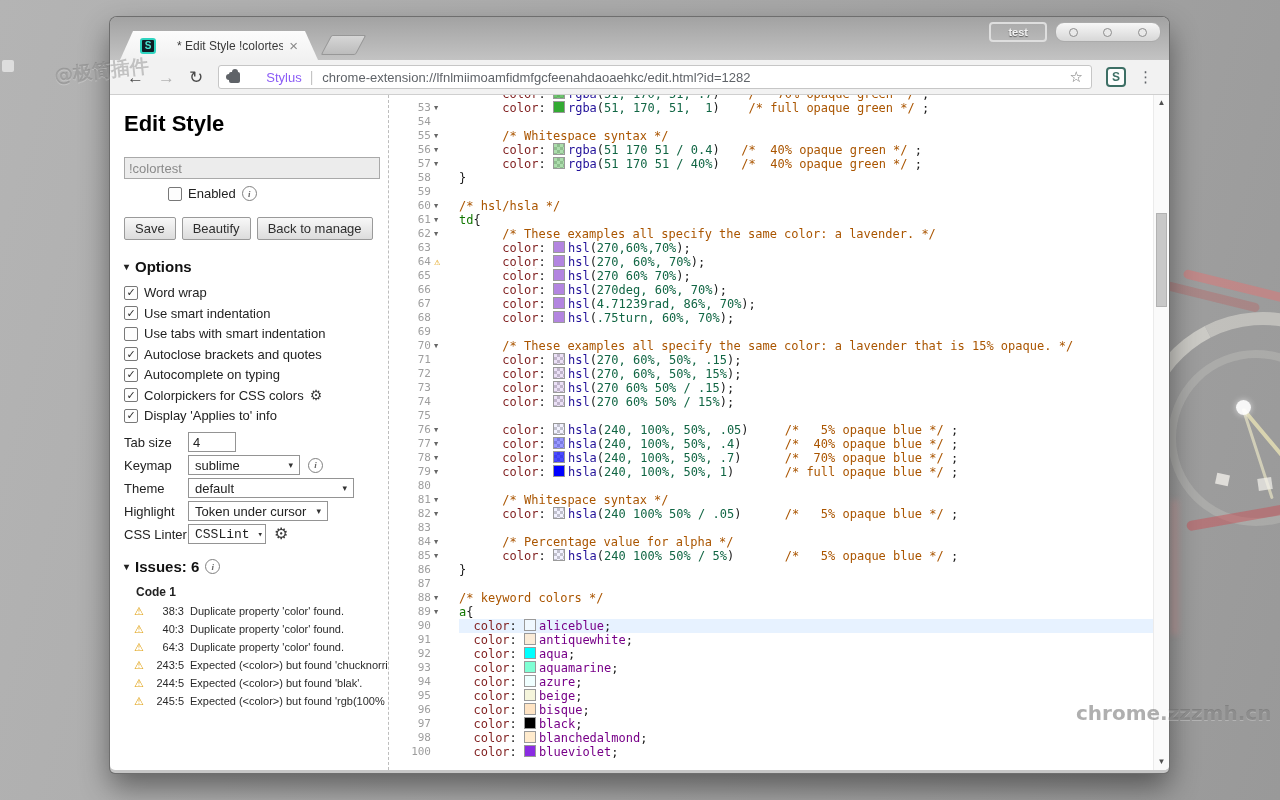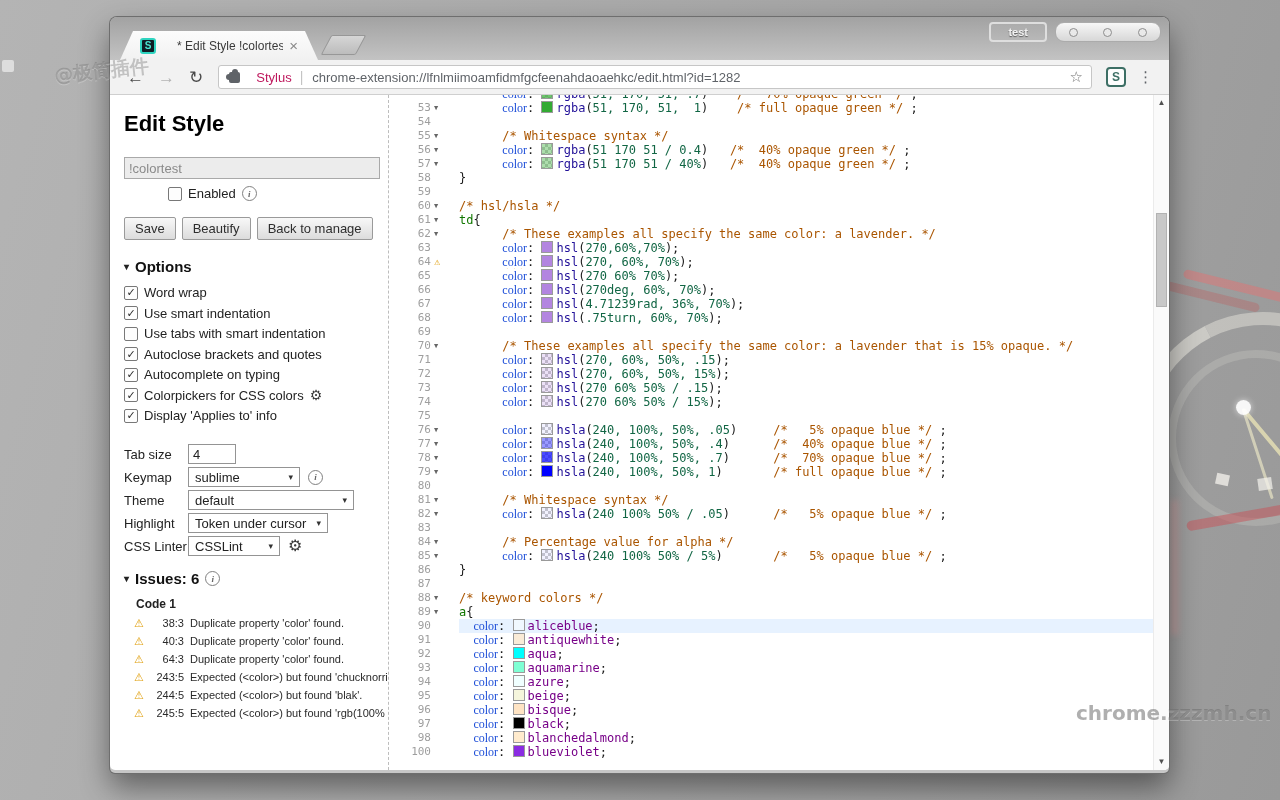--- a/index.html
+++ b/index.html
@@ -59,21 +59,21 @@
 
   .navbar{height:35px;background:#f2f2f2;border-bottom:1px solid #cfcfcf;display:flex;align-items:center;
     padding:0 10px;box-sizing:border-box;}
   .nav-ic{font-size:17px;color:#4a4a4a;margin:0 7px;line-height:1;}
   .nav-ic.disabled{color:#b3b3b3;}
   .omnibox{flex:1;height:24px;background:#fff;border:1px solid #c6c6c6;border-radius:3px;margin:0 8px;
     display:flex;align-items:center;padding:0 8px;box-sizing:border-box;overflow:hidden;}
   .puzzle{width:11px;height:11px;background:#5f6368;border-radius:2px;position:relative;margin:0 2px;flex:0 0 auto;}
   .puzzle::before{content:"";position:absolute;width:6px;height:6px;border-radius:50%;background:#5f6368;left:2.5px;top:-3px;}
   .puzzle::after{content:"";position:absolute;width:6px;height:6px;border-radius:50%;background:#5f6368;left:-3px;top:2.5px;}
-  .ext-name{font-size:13px;color:#be185d;margin:0 8px 0 14px;}
+  .ext-name{font-size:13px;color:#8b5cf6;margin:0 8px 0 24px;}
   .url-sep{color:#c4c4c4;font-size:14px;}
   .url-text{font-size:13px;color:#5f6368;margin-left:9px;white-space:nowrap;flex:1;}
   .star{font-size:15px;color:#757575;margin-left:6px;}
   .ext-badge{width:20px;height:20px;border:2px solid #3d6f65;border-radius:4px;box-sizing:border-box;color:#3d6f65;
     font-weight:bold;font-size:12px;display:flex;align-items:center;justify-content:center;margin:0 6px;background:#fdfdfd;}
   .kebab{font-size:15px;color:#5f6368;margin:0 6px;}
 
   
   .content{height:675px;background:#fff;display:flex;border-radius:0 0 5px 5px;overflow:hidden;}
 
@@ -87,50 +87,50 @@
     align-items:center;justify-content:center;font-size:11px;line-height:1;color:#2b2b2b;flex:0 0 auto;box-sizing:content-box;}
   .info{width:13px;height:13px;border:1px solid #808080;border-radius:50%;display:inline-flex;align-items:center;
     justify-content:center;color:#666;font-size:9px;font-style:italic;font-weight:bold;font-family:"Liberation Serif",serif;flex:0 0 auto;}
   .btn-row{display:flex;gap:6px;margin-bottom:18px;}
   .btn{background:linear-gradient(#f8f8f8,#dcdcdc);border:1px solid #9a9a9a;border-radius:2px;padding:3px 10px;
     font-size:13px;color:#2e2e2e;font-family:"Liberation Sans",sans-serif;}
   .sec-head{display:flex;align-items:center;gap:6px;font-size:15px;font-weight:bold;color:#111;margin-bottom:10px;}
   .sec-caret{font-size:10px;color:#222;}
   .cb-list .row{margin-bottom:5.5px;}
   .gear{font-size:14px;color:#3c3c3c;line-height:1;}
-  .fields{margin-top:21px;}
+  .fields{margin-top:9px;}
   .f-row{display:flex;align-items:center;margin-bottom:3px;font-size:13px;color:#222;}
   .f-label{width:64px;flex:0 0 64px;}
   .mini-input{height:18px;border:1px solid #949494;font-size:13px;padding:0 4px;width:38px;
     font-family:"Liberation Sans",sans-serif;color:#222;}
   .select{height:20px;border:1px solid #949494;background:#fff;display:inline-flex;align-items:center;
     padding:0 6px;font-size:13px;color:#222;position:relative;box-sizing:border-box;}
   .select .car{margin-left:auto;font-size:9px;color:#333;padding-left:8px;}
-  .sel-keymap{width:112px;} .sel-theme{width:166px;} .sel-highlight{width:140px;} .sel-linter{width:92px;}
+  .sel-keymap{width:112px;} .sel-theme{width:166px;} .sel-highlight{width:140px;} .sel-linter{width:78px;font-family:Liberation Mono, monospace;}
   .issues-head{margin-top:14px;}
   .code-group{font-size:12px;font-weight:bold;color:#222;margin:4px 0 6px 12px;}
   .issue-row{display:flex;align-items:baseline;margin:0 0 5px 10px;font-size:11px;color:#2a2a2a;}
   .issue-warn{color:#e0a010;font-size:11px;width:16px;flex:0 0 16px;}
   .issue-pos{width:34px;flex:0 0 34px;text-align:right;margin-right:6px;}
   .issue-msg{white-space:nowrap;}
 
   .splitter{width:0;border-left:1px dashed #bdbdbd;}
 
   
   .editor{flex:1;position:relative;overflow:hidden;background:#fff;}
   .code-lines{position:absolute;left:0;top:-8px;right:15px;}
   .cm-line{display:flex;height:14px;line-height:14px;font-family:"DejaVu Sans Mono",monospace;font-size:12px;}
   .gutter{width:70px;flex:0 0 70px;display:flex;background:#fff;}
   .lnum{width:42px;text-align:right;color:#9e9e9e;font-size:11px;font-family:"DejaVu Sans Mono",monospace;}
   .lmark{width:24px;padding-left:3px;display:flex;align-items:center;}
   .fold{font-size:7px;color:#666;}
   .gwarn{font-size:10px;color:#e0a010;line-height:1;}
   .code{flex:1;white-space:pre;overflow:hidden;}
   .cm-line.active .code{background:#e7f2ff;}
-  .tk-pl{color:#1a1a1a;} .tk-prop{color:#1d4ed8;font-family:Liberation Serif, serif;} .tk-fn{color:#221199;} .tk-val{color:#116644;}
+  .tk-pl{color:#1a1a1a;} .tk-prop{color:#7f1d1d;} .tk-fn{color:#221199;} .tk-val{color:#116644;}
   .tk-cmt{color:#aa5500;} .tk-tag{color:#117700;} .tk-kw{color:#770088;}
   .tk-lint{text-decoration:underline wavy #e08000 1px;text-underline-offset:2px;}
   .sw{width:10px;height:10px;display:inline-block;border:1px solid #9a9a9a;box-sizing:content-box;
     vertical-align:-1px;margin-right:3px;position:relative;}
   .sw.ck{background-image:linear-gradient(45deg,#ccc 25%,transparent 25%,transparent 75%,#ccc 75%),
     linear-gradient(45deg,#ccc 25%,#fff 25%,#fff 75%,#ccc 75%);background-size:6px 6px;background-position:0 0,3px 3px;}
   .sw i{position:absolute;inset:0;display:block;}
 
   .scrollbar{position:absolute;right:0;top:0;bottom:0;width:15px;background:#fafafa;border-left:1px solid #ebebeb;}
   .sb-up{position:absolute;top:3px;left:0;right:0;text-align:center;font-size:8px;color:#505050;}
@@ -434,21 +434,21 @@
               <span class="lnum">66</span>
               <span class="lmark"></span>
             </div>
             <div class="code"><span class="tk-pl">      </span><span class="tk-prop">color</span><span class="tk-pl">: </span><span class="sw"><i style="background: rgb(179, 133, 224);"></i></span><span class="tk-fn">hsl</span><span class="tk-pl">(</span><span class="tk-val">270deg, 60%, 70%</span><span class="tk-pl">);</span></div>
           </div>
           <div class="cm-line">
             <div class="gutter">
               <span class="lnum">67</span>
               <span class="lmark"></span>
             </div>
-            <div class="code"><span class="tk-pl">      </span><span class="tk-prop">color</span><span class="tk-pl">: </span><span class="sw"><i style="background: rgb(179, 133, 224);"></i></span><span class="tk-fn">hsl</span><span class="tk-pl">(</span><span class="tk-val">4.71239rad, 36%, 70%</span><span class="tk-pl">);</span></div>
+            <div class="code"><span class="tk-pl">      </span><span class="tk-prop">color</span><span class="tk-pl">: </span><span class="sw"><i style="background: rgb(179, 133, 224);"></i></span><span class="tk-fn">hsl</span><span class="tk-pl">(</span><span class="tk-val">4.71239rad, 86%, 70%</span><span class="tk-pl">);</span></div>
           </div>
           <div class="cm-line">
             <div class="gutter">
               <span class="lnum">68</span>
               <span class="lmark"></span>
             </div>
             <div class="code"><span class="tk-pl">      </span><span class="tk-prop">color</span><span class="tk-pl">: </span><span class="sw"><i style="background: rgb(179, 133, 224);"></i></span><span class="tk-fn">hsl</span><span class="tk-pl">(</span><span class="tk-val">.75turn, 60%, 70%</span><span class="tk-pl">);</span></div>
           </div>
           <div class="cm-line">
             <div class="gutter">

